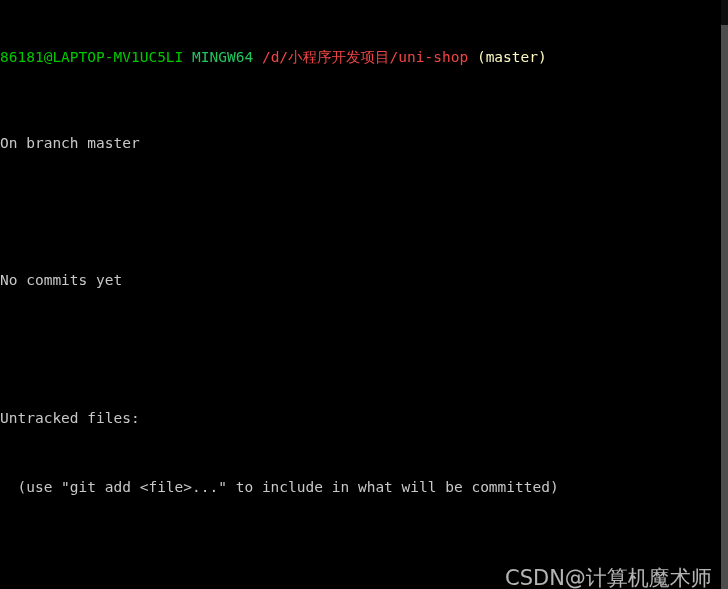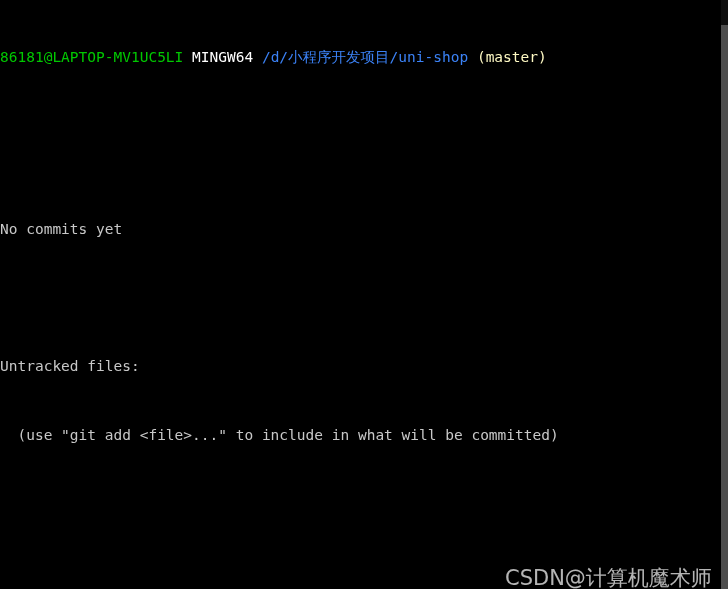--- a/index.html
+++ b/index.html
@@ -27,22 +27,22 @@
     padding: 0;
     white-space: pre;
   }
   .line {
     white-space: pre;
     height: 17.2px;
     color: #c8c8c8;
   }
   .blank { height: 17.2px; }
   .c-user   { color: #00c800; }
-  .c-mingw  { color: #ffffff; }
-  .c-path   { color: #3b82f6; }
+  .c-mingw  { color: #22c55e; }
+  .c-path   { color: #ef4444; }
   .c-branch { color: #fef9c3; }
   .c-normal { color: #c8c8c8; }
 
   
   #scrollbar-track {
     position: absolute;
     right: 0;
     top: 0;
     width: 7px;
     height: 589px;
@@ -73,20 +73,21 @@
 </head>
 <body>
 
 <div id="terminal" style="background: rgb(0, 0, 0);">
 
   <div id="screen">
 
     <div class="line"><span class="c-user">86181@LAPTOP-MV1UC5LI</span><span class="c-normal"> </span><span class="c-mingw">MINGW64</span><span class="c-normal"> </span><span class="c-path">/d/小程序开发项目/uni-shop</span><span class="c-normal"> </span><span class="c-branch">(master)</span></div>
 
 
+    <div class="line">On branch master</div>
 
     <div class="blank"></div>
 
     <div class="line">No commits yet</div>
 
     <div class="blank"></div>
 
     <div class="line">Untracked files:</div>
 
     <div class="line">  (use "git add &lt;file&gt;..." to include in what will be committed)</div>

